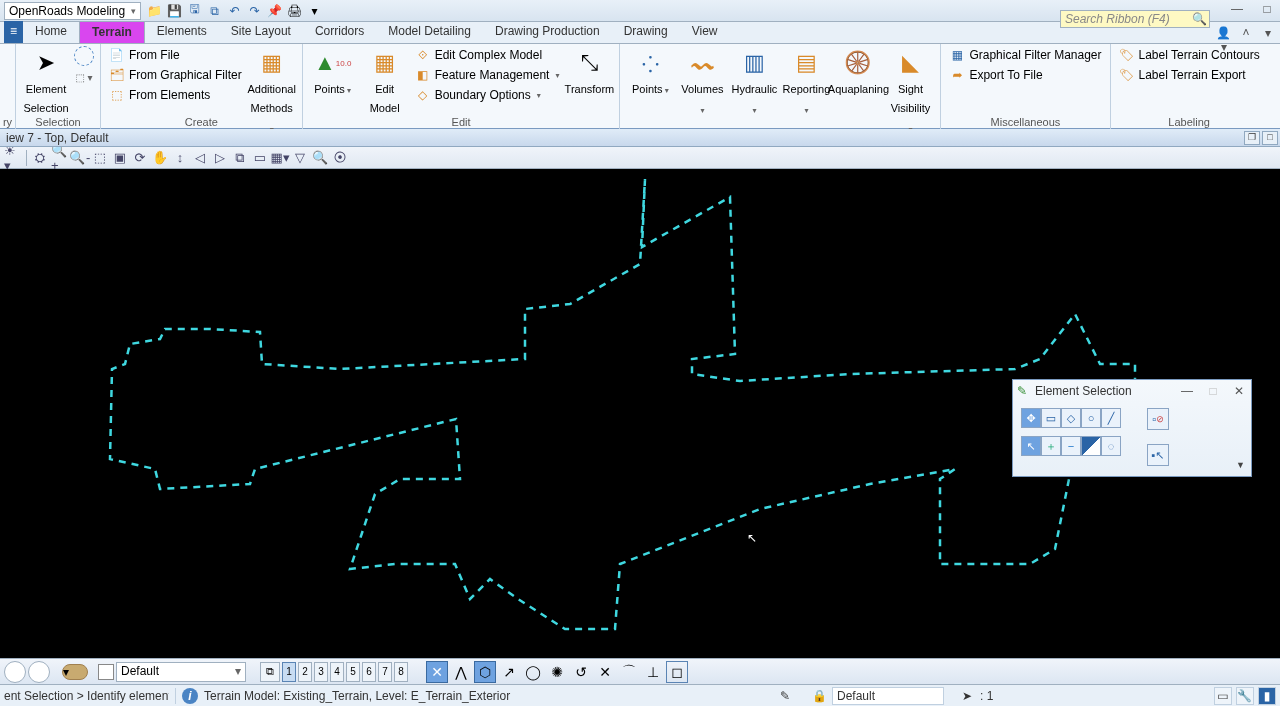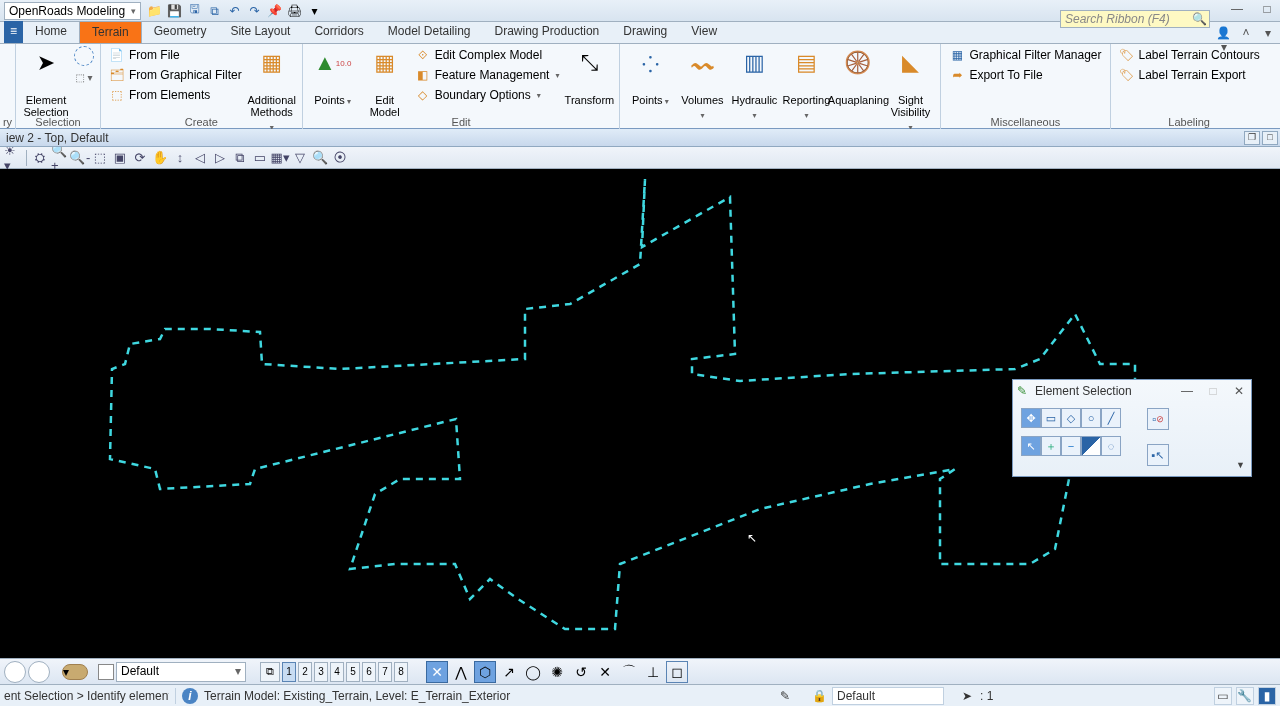--- a/index.html
+++ b/index.html
@@ -12,34 +12,34 @@
 .qat { display:flex; gap:4px; margin-left:6px; align-items:center; }
 .qat span { width:16px; height:16px; display:flex; align-items:center; justify-content:center; cursor:pointer; }
 .doc-path { margin-left:8px; color:#333; font-size:11px; white-space:nowrap; }
 .titlebar .wnd-ctrl { position:absolute; right:2px; top:2px; display:flex; gap:8px; }
 .titlebar .wnd-ctrl span { width:22px; text-align:center; color:#555; cursor:pointer; }
 
 
 .tabs { height:22px; background:#e8f0f8; display:flex; align-items:flex-end; border-bottom:1px solid #a0b0c0; padding-left:4px; }
 .file-tab { background:#2a64a6; color:#fff; height:22px; padding:3px 6px; cursor:pointer; }
 .tab { padding:3px 12px; cursor:pointer; color:#333; height:22px; }
-.tab.active { background:#f97316; border:1px solid #a0b0c0; border-bottom:none; }
+.tab.active { background:#d946ef; border:1px solid #a0b0c0; border-bottom:none;font-weight:bold; }
 .search-ribbon { position:absolute; right:70px; top:10px; width:150px; height:18px; border:1px solid #a0b0c0; font-style:italic; color:#888; padding:1px 4px; background:#fef9c3; }
 .search-ribbon::after { content:"🔍"; position:absolute; right:2px; font-style:normal; }
 .tab-right-icons { position:absolute; right:4px; top:26px; display:flex; gap:6px; align-items:center; }
 .tab-right-icons span { width:16px; height:16px; cursor:pointer; color:#555; text-align:center; }
 
 
 .ribbon { height:85px; background:#f4f8fc; border-bottom:1px solid #7a9ac0; display:flex; }
 .group { border-right:1px solid #c0d0e0; padding:2px 6px 0 6px; display:flex; flex-direction:column; position:relative; height:85px; }
 .group-label { text-align:center; font-size:11px; color:#555; position:absolute; bottom:1px; left:0; right:0; }
 .group-body { display:flex; gap:4px; flex:1; align-items:flex-start; }
 .big-btn { display:flex; flex-direction:column; align-items:center; width:48px; cursor:pointer; padding:2px; text-align:center; }
 .big-btn .ico { width:30px; height:30px; display:flex; align-items:center; justify-content:center; font-size:22px; }
-.big-btn .lbl { font-size:11px; line-height:12px; margin-top:16px; }
+.big-btn .lbl { font-size:11px; line-height:19px; margin-top:2px; }
 .big-btn.dd .lbl::after { content:" ▾"; font-size:8px; color:#666; }
 .sm-list { display:flex; flex-direction:column; gap:2px; }
 .sm-btn { display:flex; align-items:center; gap:4px; cursor:pointer; padding:1px 2px; font-size:11px; white-space:nowrap; }
 .sm-btn .mi { width:16px; height:16px; display:inline-flex; align-items:center; justify-content:center; }
 .sm-btn.dd::after { content:"▾"; font-size:8px; color:#666; margin-left:2px; }
 
 
 .view-hdr { height:18px; background:linear-gradient(#e0ecf8,#c8d8ec); display:flex; align-items:center; padding:0 6px; font-size:11px; color:#333; border-bottom:1px solid #90a8c0; position:relative; }
 .view-hdr .vh-btns { position:absolute; right:2px; display:flex; gap:2px; }
 .view-hdr .vh-btns span { width:16px; height:14px; border:1px solid #90a8c0; background:#e8f0f8; font-size:9px; text-align:center; cursor:pointer; }
@@ -109,21 +109,21 @@
   <div class="wnd-ctrl">
     <span>—</span>
     <span>□</span>
   </div>
 </div>
 
 <div class="tabs">
   <div class="file-tab">≡</div>
   <div class="tab">Home</div>
   <div class="tab active">Terrain</div>
-  <div class="tab">Geometry</div>
+  <div class="tab">Elements</div>
   <div class="tab">Site Layout</div>
   <div class="tab">Corridors</div>
   <div class="tab">Model Detailing</div>
   <div class="tab">Drawing Production</div>
   <div class="tab">Drawing</div>
   <div class="tab">View</div>
   <div class="search-ribbon">Search Ribbon (F4)</div>
   <div class="tab-right-icons">
     <span>👤▾</span>
     <span>˄</span>
@@ -267,21 +267,21 @@
             <span class="mi c-orange">🏷</span>
             <span>Label Terrain Export</span>
           </div>
       </div>
     </div>
     <div class="group-label">Labeling</div>
   </div>
 </div>
 
 <div class="view-hdr">
-  <span>iew 2 - Top, Default</span>
+  <span>iew 7 - Top, Default</span>
   <div class="vh-btns">
     <span>❐</span>
     <span>□</span>
   </div>
 </div>
 
 <div class="view-tb">
   <span class="c-orange">☀▾</span>
   <div class="sep"></div>
   <span class="c-orange">⛭</span>

